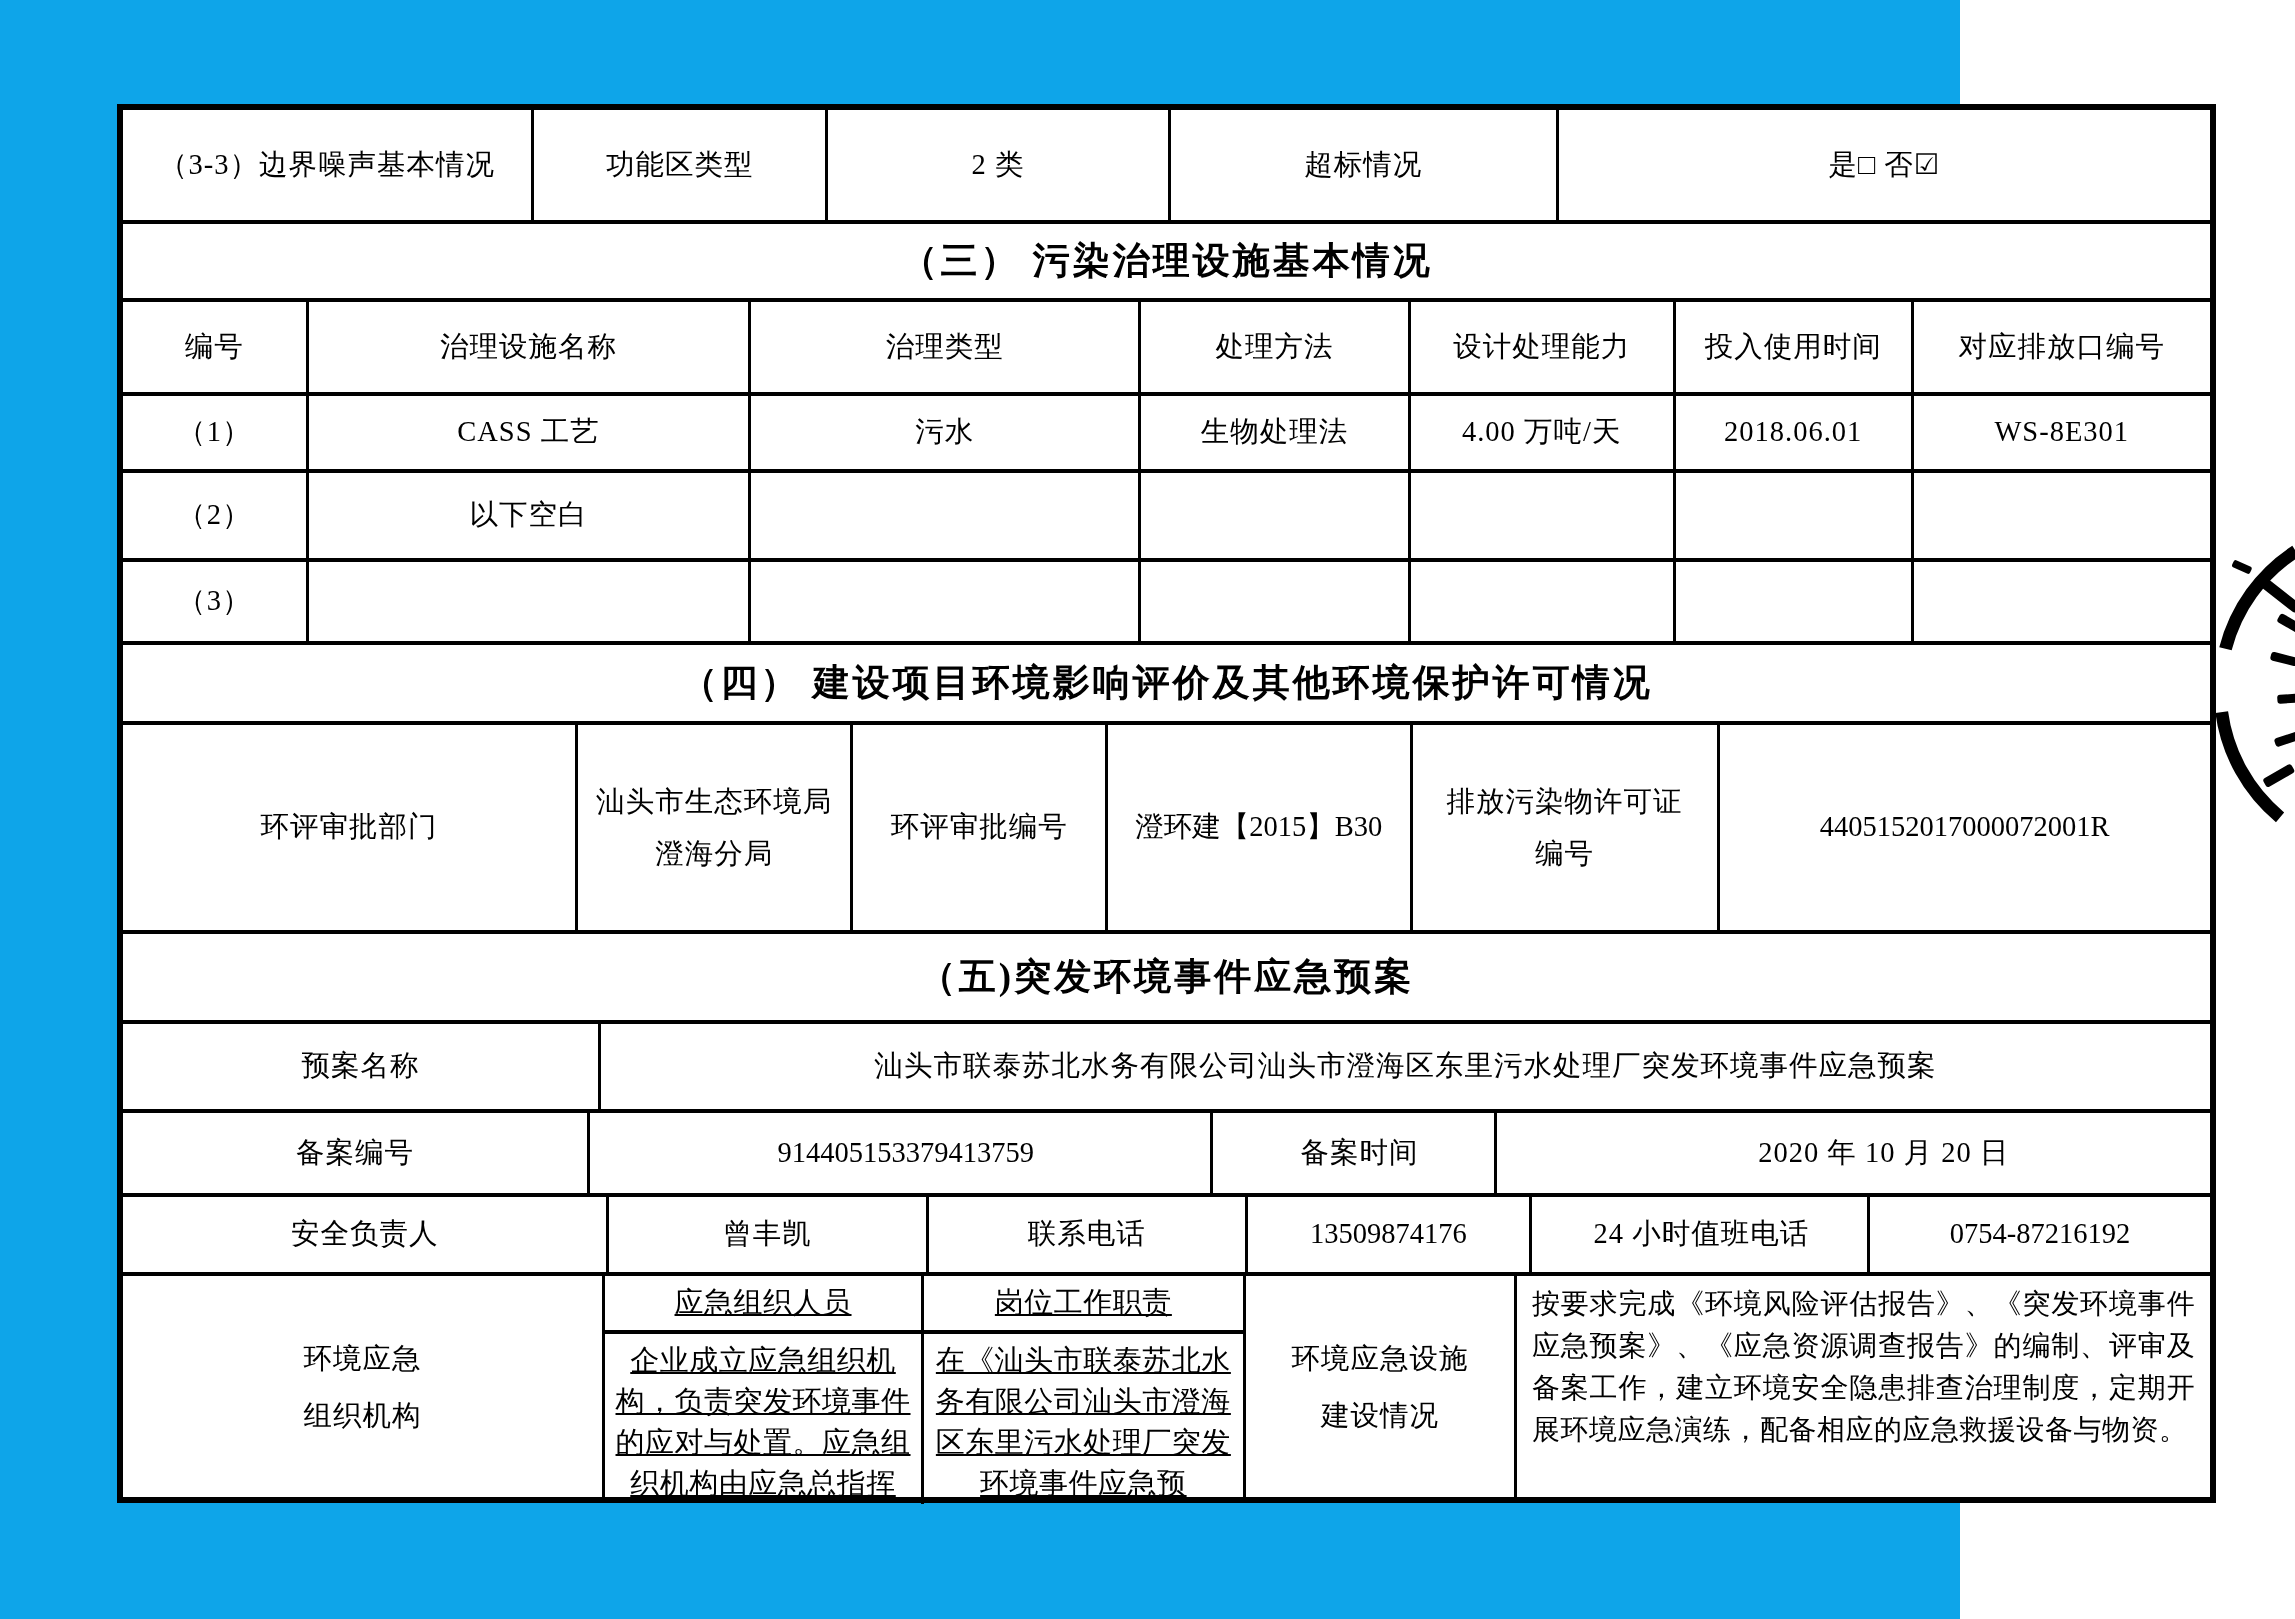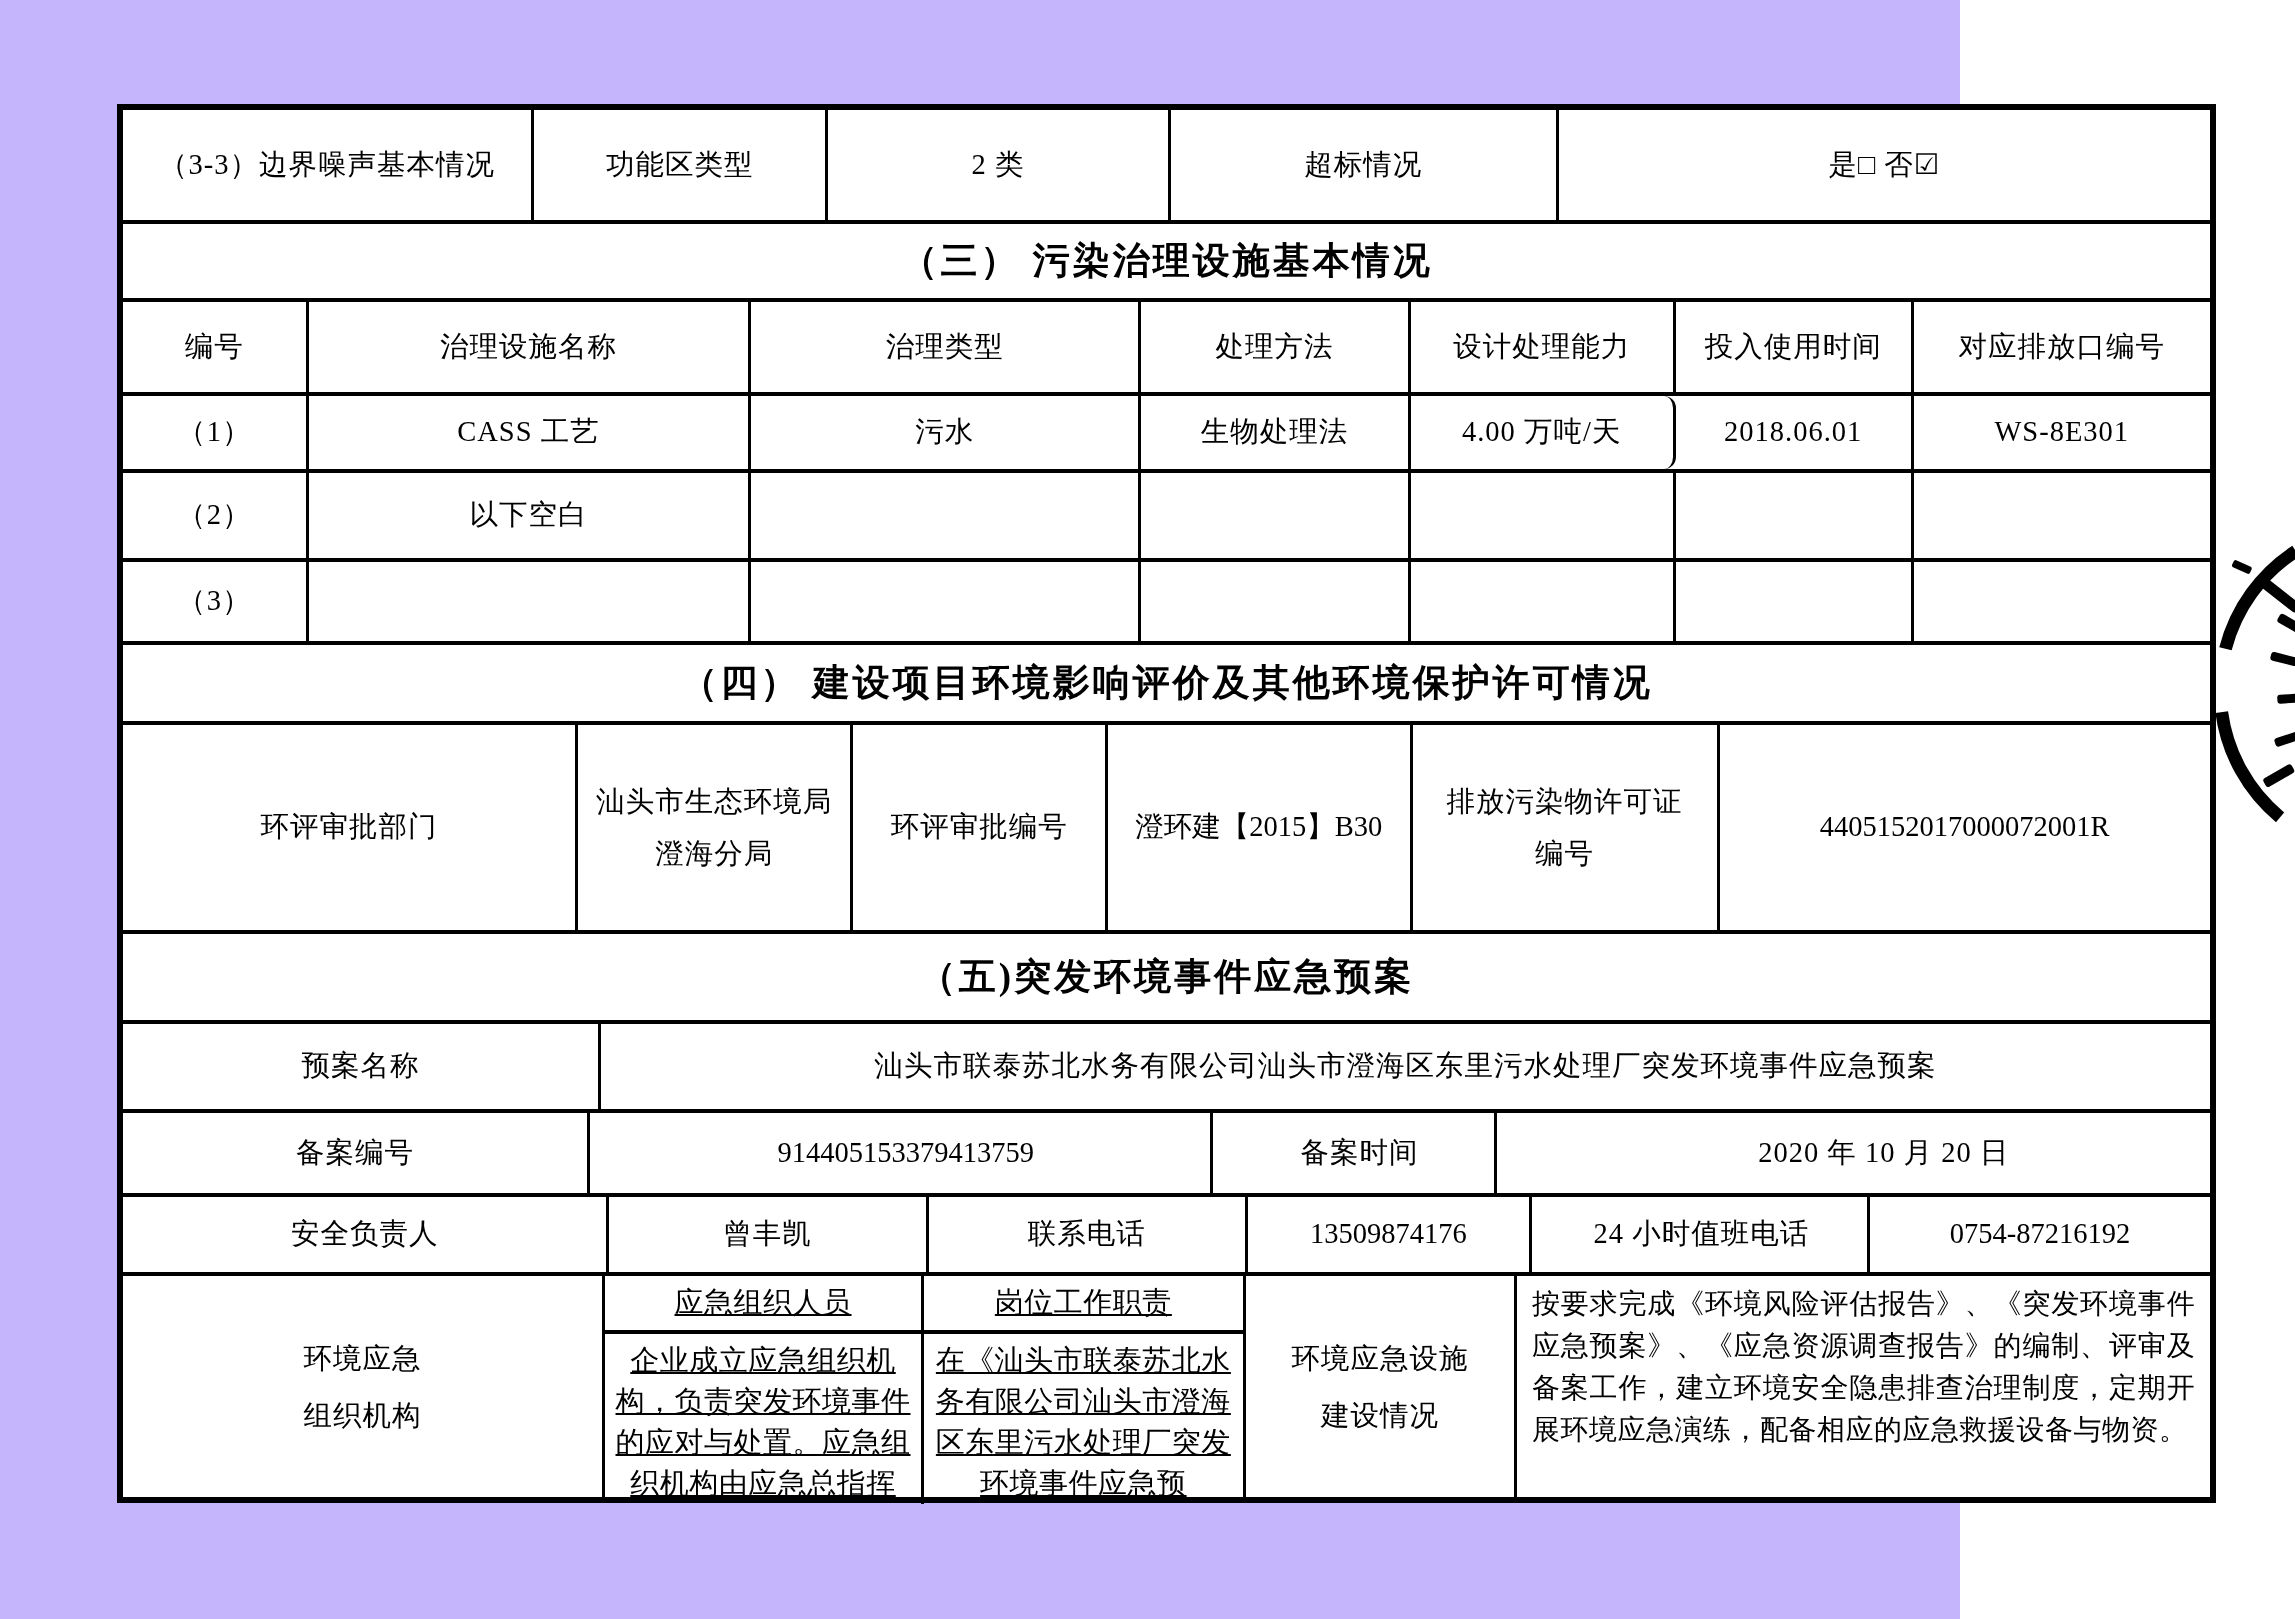--- a/index.html
+++ b/index.html
@@ -2,21 +2,21 @@
 <html style="font-size:7.9px"><head>
 <meta charset="utf-8">
 <style>
   html,body{margin:0;padding:0;}
   body{
     width:2295px;height:1620px;overflow:hidden;position:relative;
     background:#ffffff;color:#000;
     font-family:"Liberation Serif","DejaVu Serif",serif;
     -webkit-font-smoothing:antialiased;
   }
-  .sheet{position:absolute;left:0;top:0;width:1960px;height:1620px;background:#c4b5fd;}
+  .sheet{position:absolute;left:0;top:0;width:1960px;height:1620px;background:#0ea5e9;}
   .tbl{
     position:absolute;left:117px;top:104px;width:2099px;
     border:6.9px solid #000;box-sizing:border-box;background:#fff;
   }
   .row{display:flex;border-bottom:4.9px solid #000;box-sizing:border-box;align-items:stretch;}
   .row.last{border-bottom:none;}
   .cell{
     border-right:3.9px solid #000;box-sizing:border-box;
     display:flex;flex-direction:column;align-items:center;justify-content:center;
     text-align:center;font-size:28.5px;letter-spacing:1px;line-height:1.55;
@@ -69,21 +69,21 @@
       <div class="cell" style="width:12.7%;">设计处理能力</div>
       <div class="cell" style="width:11.4%;">投入使用时间</div>
       <div class="cell cl" style="width:14.2%;">对应排放口编号</div>
     </div>
 
     <div class="row" style="height:77px;">
       <div class="cell" style="width:8.9%;">（1）</div>
       <div class="cell" style="width:21.2%;">CASS 工艺</div>
       <div class="cell" style="width:18.7%;">污水</div>
       <div class="cell" style="width:12.9%;">生物处理法</div>
-      <div class="cell" style="width:12.7%;border-radius:12px;">4.00 万吨/天</div>
+      <div class="cell" style="width:12.7%;">4.00 万吨/天</div>
       <div class="cell" style="width:11.4%;">2018.06.01</div>
       <div class="cell cl" style="width:14.2%;">WS-8E301</div>
     </div>
 
     <div class="row" style="height:89px;">
       <div class="cell" style="width:8.9%;">（2）</div>
       <div class="cell" style="width:21.2%;">以下空白</div>
       <div class="cell" style="width:18.7%;"></div>
       <div class="cell" style="width:12.9%;"></div>
       <div class="cell" style="width:12.7%;"></div>

